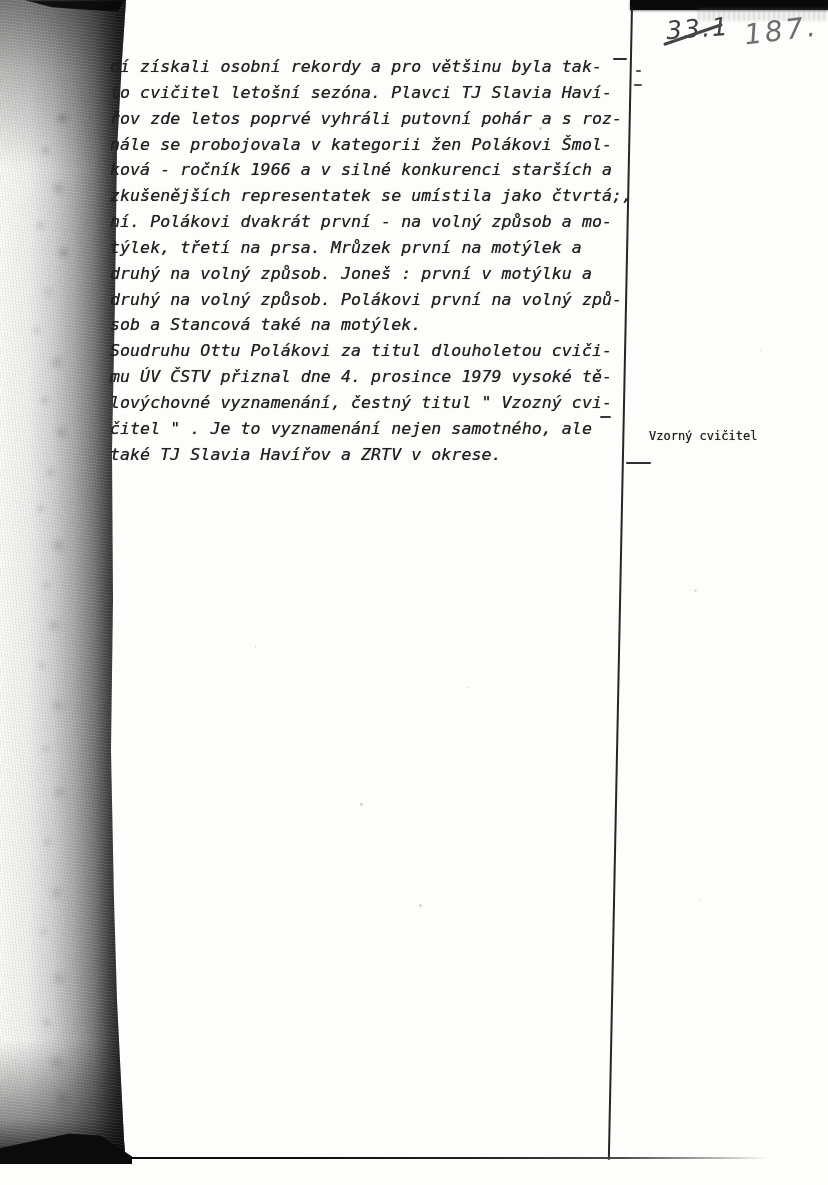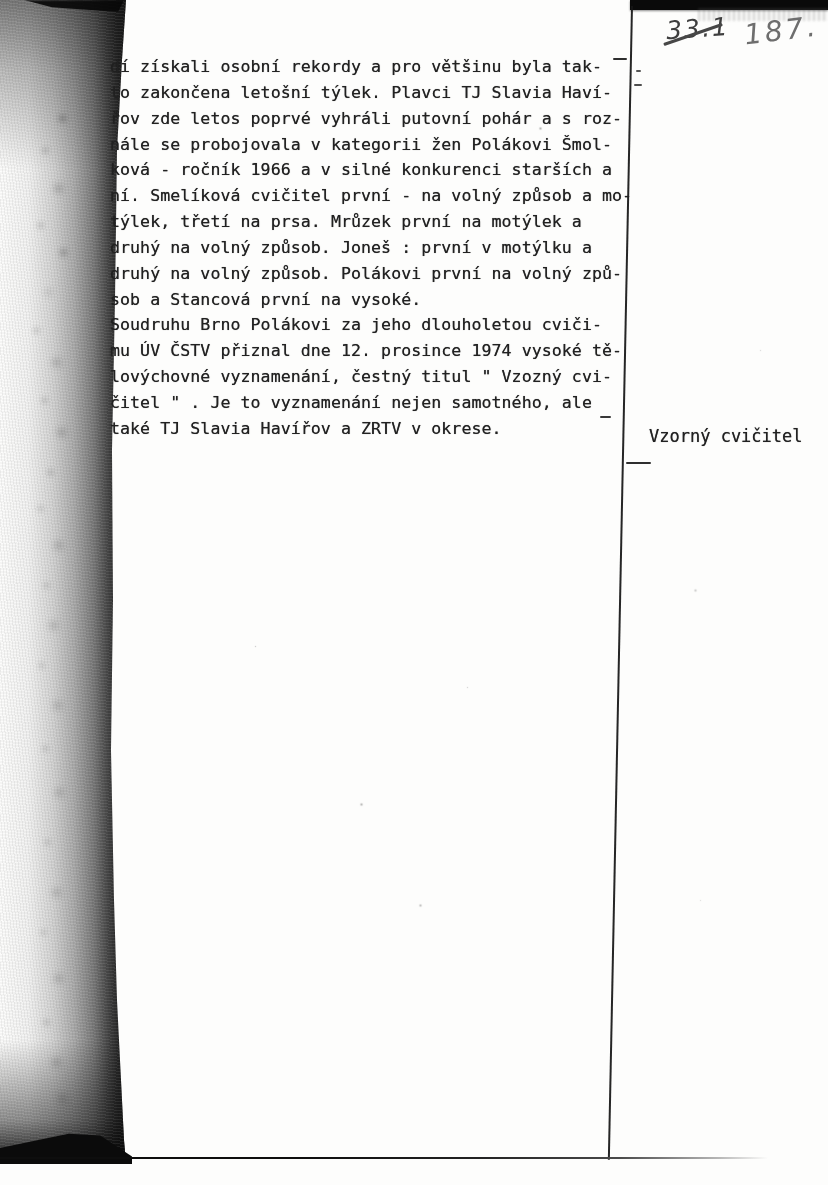--- a/index.html
+++ b/index.html
@@ -82,24 +82,24 @@
   }
 
   
   .typewriter{
     position:absolute;left:110px;top:54px;width:560px;
     font-size:16.6px;line-height:25.85px;
     color:var(--ink,#222);
     text-shadow:0 0 0.7px rgba(25,25,25,0.75);
     letter-spacing:0.05px;
   }
-  .typewriter .tl{white-space:pre;}
+  .typewriter .tl{white-space:pre;font-style:italic;}
   .margin-note{
     position:absolute;left:649px;top:424px;
-    font-size:17px;line-height:25.85px;white-space:pre;
+    font-size:12px;line-height:25.85px;white-space:pre;
     color:var(--ink,#222);
     text-shadow:0 0 0.7px rgba(25,25,25,0.75);
   }
 
   
   .dash{position:absolute;background:#2e2e2e;height:2.4px;border-radius:1px;}
   .dash-a{left:613px;top:58px;width:14px;}
   .dash-b{left:634px;top:84px;width:8px;background:#4e4e4e;height:2px;}
   .dash-c{left:636px;top:70px;width:5px;background:#555;height:2px;}
   .dash-d{left:600px;top:416px;width:11px;background:#383838;}
@@ -147,31 +147,32 @@
   <div class="binding-bottom-wedge"></div>
   <div class="ghosts"></div>
 
   <div class="top-bar"></div>
   <div class="top-smudge"></div>
   <div class="v-rule"></div>
   <div class="bottom-rule"></div>
 
   <div class="typewriter">
       <div class="tl">dí získali osobní rekordy a pro většinu byla tak-</div>
-      <div class="tl">to zakončena letošní týlek. Plavci TJ Slavia Haví-</div>
+      <div class="tl">to cvičitel letošní sezóna. Plavci TJ Slavia Haví-</div>
       <div class="tl">řov zde letos poprvé vyhráli putovní pohár a s roz-</div>
       <div class="tl">nále se probojovala v kategorii žen Polákovi Šmol-</div>
       <div class="tl">ková - ročník 1966 a v silné konkurenci starších a</div>
-      <div class="tl">ní. Smelíková cvičitel první - na volný způsob a mo-</div>
+      <div class="tl">zkušenějších representatek se umístila jako čtvrtá;,</div>
+      <div class="tl">ní. Polákovi dvakrát první - na volný způsob a mo-</div>
       <div class="tl">týlek, třetí na prsa. Mrůzek první na motýlek a</div>
       <div class="tl">druhý na volný způsob. Joneš : první v motýlku a</div>
       <div class="tl">druhý na volný způsob. Polákovi první na volný způ-</div>
-      <div class="tl">sob a Stancová první na vysoké.</div>
-      <div class="tl">Soudruhu Brno Polákovi za jeho dlouholetou cviči-</div>
-      <div class="tl">mu ÚV ČSTV přiznal dne 12. prosince 1974 vysoké tě-</div>
+      <div class="tl">sob a Stancová také na motýlek.</div>
+      <div class="tl">Soudruhu Ottu Polákovi za titul dlouholetou cviči-</div>
+      <div class="tl">mu ÚV ČSTV přiznal dne 4. prosince 1979 vysoké tě-</div>
       <div class="tl">lovýchovné vyznamenání, čestný titul " Vzozný cvi-</div>
       <div class="tl">čitel " . Je to vyznamenání nejen samotného, ale</div>
       <div class="tl">také TJ Slavia Havířov a ZRTV v okrese.</div>
     </div>
 
   <div class="margin-note">Vzorný cvičitel</div>
 
   <div class="dash dash-a"></div>
   <div class="dash dash-b"></div>
   <div class="dash dash-c"></div>

